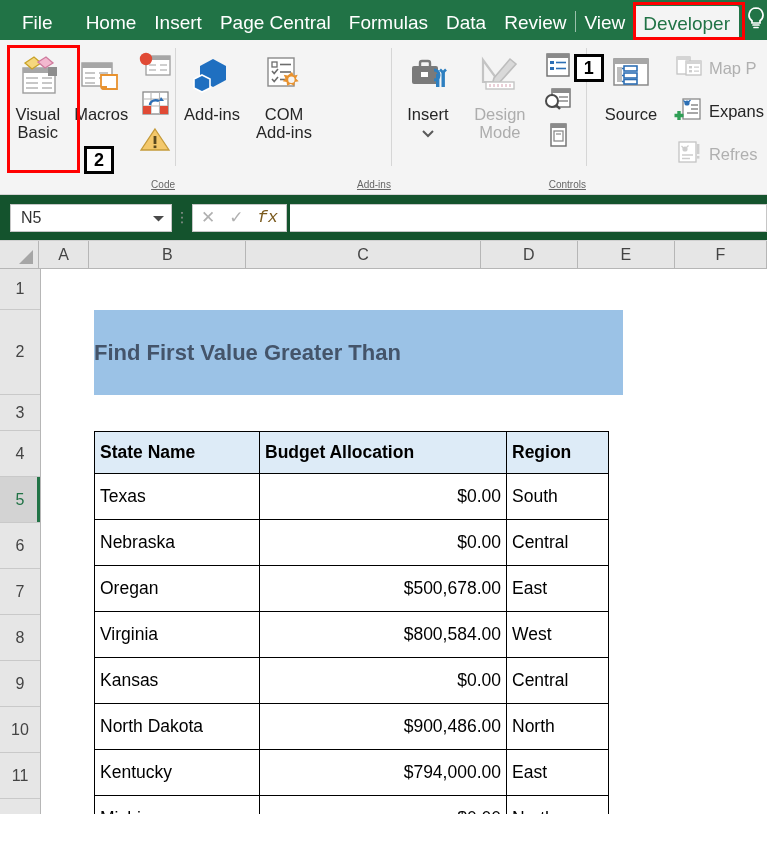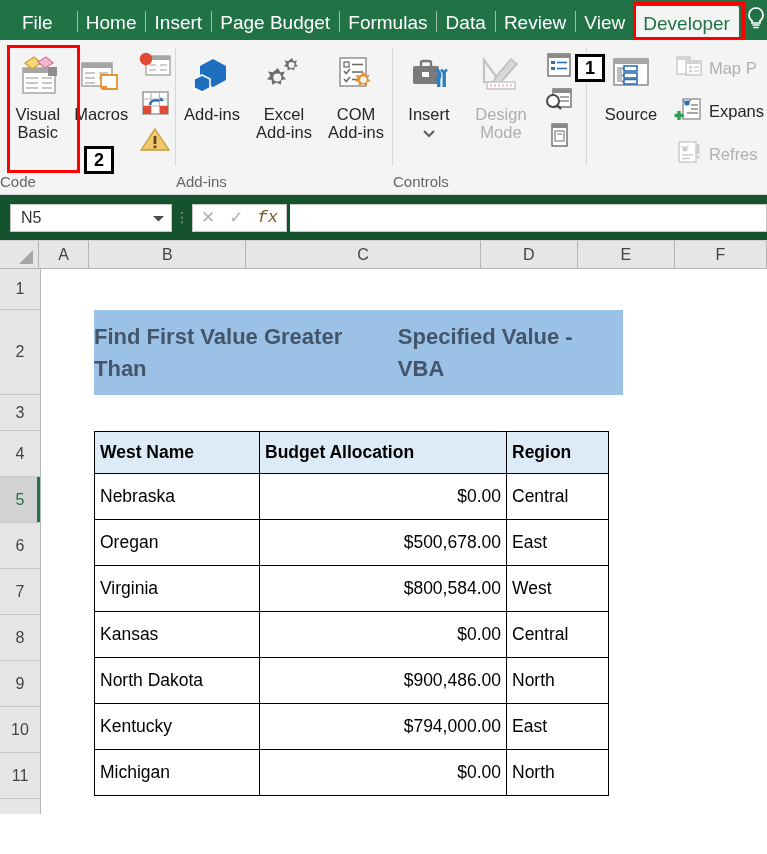--- a/index.html
+++ b/index.html
@@ -65,24 +65,25 @@
     display: flex;
     flex-direction: column;
   }
   .rgroup-body {
     flex: 1;
     display: flex;
     align-items: flex-start;
     padding-top: 8px;
   }
   .rgroup-label {
-    text-align: left;
-    font-size: 15px;
+    text-align: right;
+    font-size: 10px;
     color: #666666;
     padding-bottom: 4px;
+    text-decoration: underline;
   }
   .rgroup-div {
     width: 1px;
     background: #d6d6d6;
     margin: 8px 0 28px 0;
   }
 
   .bigbtn {
     width: 72px;
     display: flex;
@@ -261,21 +262,21 @@
 </head>
 <body>
 
 <div class="ribbon-tabs">
   <div class="tab file">File</div>
   <div class="tab-sep"></div>
   <div class="tab">Home</div>
   <div class="tab-sep"></div>
   <div class="tab">Insert</div>
   <div class="tab-sep"></div>
-  <div class="tab">Page Budget</div>
+  <div class="tab">Page Central</div>
   <div class="tab-sep"></div>
   <div class="tab">Formulas</div>
   <div class="tab-sep"></div>
   <div class="tab">Data</div>
   <div class="tab-sep"></div>
   <div class="tab">Review</div>
   <div class="tab-sep"></div>
   <div class="tab">View</div>
   <div class="tab-sep"></div>
   <div class="tab active">Developer</div>
@@ -368,35 +369,20 @@
   <div class="rgroup" style="width:217px">
     <div class="rgroup-body">
       <div class="bigbtn">
         <span class="ico">
           <svg width="46" height="44" viewBox="0 0 46 44">
             <polygon points="24,5 37,12 37,26 24,33 11,26 11,12" fill="#1f6fc0"></polygon>
             <polygon points="13,21 21,25 21,34 13,38 5,34 5,25" fill="#1f6fc0" stroke="#ffffff" stroke-width="1.6"></polygon>
           </svg>
         </span>
         <span class="lbl">Add-ins</span>
-      </div>
-      <div class="bigbtn">
-        <span class="ico">
-          <svg width="46" height="44" viewBox="0 0 46 44">
-            <g fill="#6d6d6d">
-              <path d="M31 4l1.6 3.2 3.5-.6-1.6 3.2 2.5 2.5-3.5.6-.4 3.5-3.2-1.6-3.2 1.6-.4-3.5-3.5-.6 2.5-2.5-1.6-3.2 3.5.6z"></path>
-              <circle cx="30.5" cy="11" r="3" fill="#f4f4f4"></circle>
-            </g>
-            <g fill="#6d6d6d">
-              <path d="M17 14l2.2 4.3 4.7-.8-2.2 4.3 3.4 3.4-4.7.8-.6 4.7-4.3-2.2-4.3 2.2-.6-4.7-4.7-.8 3.4-3.4-2.2-4.3 4.7.8z"></path>
-              <circle cx="16.3" cy="23.5" r="4" fill="#f4f4f4"></circle>
-            </g>
-          </svg>
-        </span>
-        <span class="lbl">Excel Add-ins</span>
       </div>
       <div class="bigbtn">
         <span class="ico">
           <svg width="46" height="44" viewBox="0 0 46 44">
             <rect x="7" y="4" width="26" height="28" fill="#ffffff" stroke="#8a8a8a" stroke-width="1.4"></rect>
             <rect x="11" y="8" width="5" height="5" fill="none" stroke="#6d6d6d" stroke-width="1.3"></rect>
             <path d="M19 10.5h11" stroke="#6d6d6d" stroke-width="1.6"></path>
             <path d="M11 17l2.2 2.5L17 15" fill="none" stroke="#6d6d6d" stroke-width="1.6"></path>
             <path d="M19 18h11" stroke="#6d6d6d" stroke-width="1.6"></path>
             <path d="M11 25l2.2 2.5L17 23" fill="none" stroke="#6d6d6d" stroke-width="1.6"></path>
@@ -605,32 +591,36 @@
       <div class="rowcell" style="height:46px">8</div>
       <div class="rowcell" style="height:46px">9</div>
       <div class="rowcell" style="height:46px">10</div>
       <div class="rowcell" style="height:46px">11</div>
       <div class="rowcell" style="height:46px">12</div>
     </div>
 
     <div class="sheet">
       <div class="banner">
         <span>Find First Value Greater Than</span>
-        <span>Specified Value - VBA</span>
       </div>
 
       <table class="dtable">
         <thead>
           <tr>
-            <th class="c-state">West Name</th>
+            <th class="c-state">State Name</th>
             <th class="c-budget">Budget Allocation</th>
             <th class="c-region">Region</th>
           </tr>
         </thead>
         <tbody>
+          <tr>
+            <td>Texas</td>
+            <td class="num">$0.00</td>
+            <td>South</td>
+          </tr>
           <tr>
             <td>Nebraska</td>
             <td class="num">$0.00</td>
             <td>Central</td>
           </tr>
           <tr>
             <td>Oregan</td>
             <td class="num">$500,678.00</td>
             <td>East</td>
           </tr>

